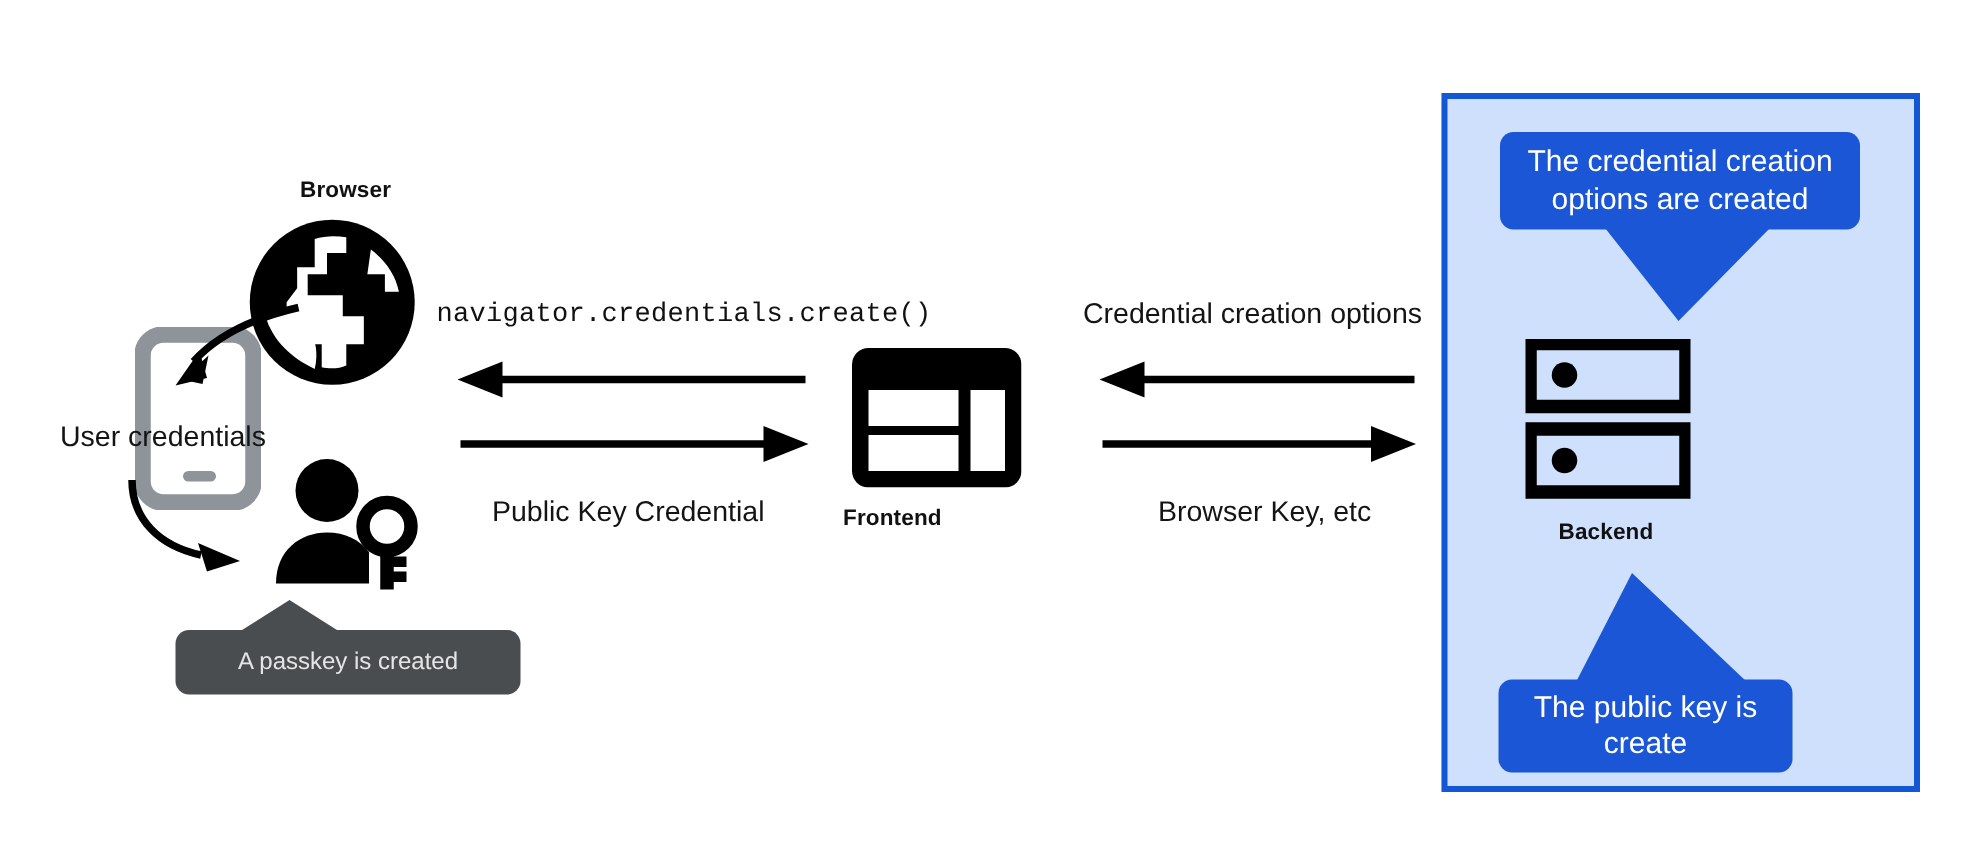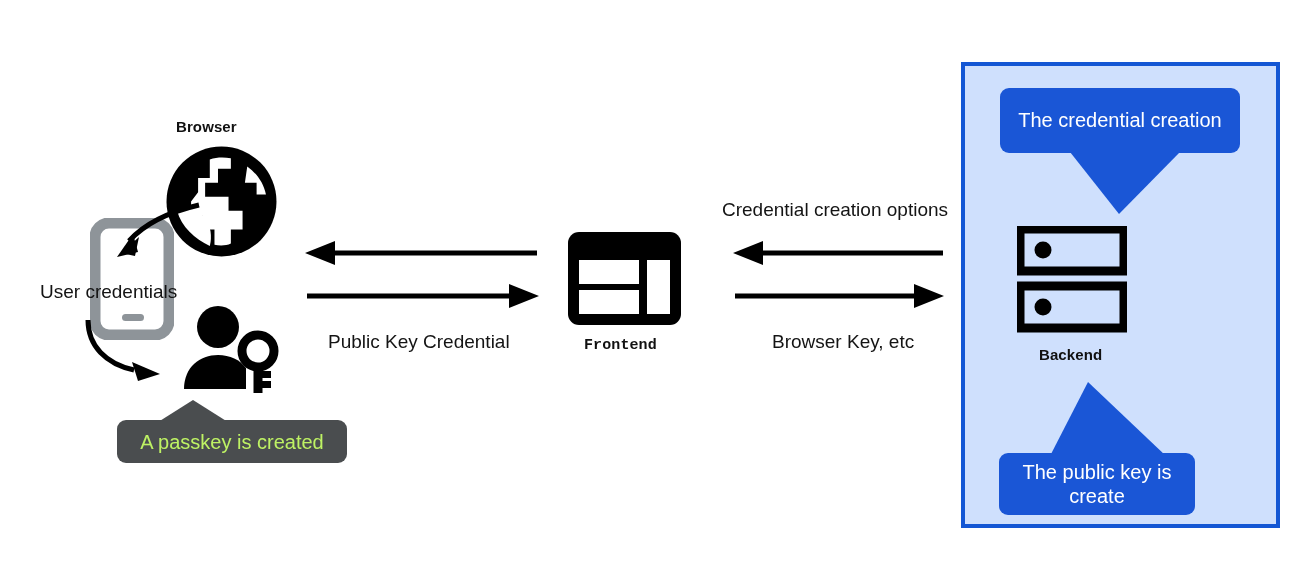--- a/index.html
+++ b/index.html
@@ -68,39 +68,40 @@
   }
   .callout-blue {
     background: #1a56d6;
     color: #ffffff;
     font-size: 20px;
     line-height: 1.22;
     font-family: "Liberation Sans", sans-serif;
   }
   .callout-dark {
     background: #4a4d4f;
-    color: #bef264;
-    font-size: 20px;
+    color: #e5e5e5;
+    font-size: 16px;
     line-height: 1.2;
     font-family: "Liberation Sans", sans-serif;
   }
   .tail { position: absolute; }
 
   
   .arrow-svg { position: absolute; overflow: visible; }
 </style>
 </head>
 <body>
 
 <div id="canvas">
 
   <div class="abs" id="backend-panel"></div>
 
   <div class="abs callout-box callout-blue" style="left:1000px; top:88px; width:240px; height:65px; flex-direction:column;">
     <span>The credential creation</span>
+    <span>options are created</span>
   </div>
 
   <svg class="tail" style="left:1070px; top:152px;" width="110" height="62" viewBox="0 0 110 62">
     <polygon points="0,0 110,0 49,62" fill="#1a56d6"></polygon>
   </svg>
 
   <svg class="abs" style="left:1017px; top:226px;" width="110" height="108" viewBox="0 0 110 108">
     <rect x="3" y="3" width="104" height="42" fill="none" stroke="#000000" stroke-width="9"></rect>
     <circle cx="26" cy="24" r="8.5" fill="#000000"></circle>
     <rect x="3" y="60" width="104" height="42" fill="none" stroke="#000000" stroke-width="9"></rect>
@@ -111,21 +112,21 @@
 
   <svg class="tail" style="left:1050px; top:382px;" width="116" height="74" viewBox="0 0 116 74">
     <polygon points="38,0 0,74 116,74" fill="#1a56d6"></polygon>
   </svg>
 
   <div class="abs callout-box callout-blue" style="left:999px; top:453px; width:196px; height:62px; flex-direction:column;">
     <span>The public key is</span>
     <span>create</span>
   </div>
 
-  <div class="abs label-bold" style="left:176px; top:118px;">Browser</div>
+  <div class="abs label-bold" style="left:200px; top:118px;">Browser</div>
 
   <svg class="abs" style="left:90px; top:218px;" width="84" height="122" viewBox="0 0 84 122">
     <rect x="5" y="5" width="74" height="112" rx="14" ry="14" fill="none" stroke="#8e9499" stroke-width="11"></rect>
     <rect x="32" y="96" width="22" height="7" rx="3.5" ry="3.5" fill="#8e9499"></rect>
   </svg>
 
   <svg class="abs" style="left:163px; top:143px;" width="117" height="117" viewBox="0 0 100 100">
     <circle cx="50" cy="50" r="47" fill="#000000"></circle>
     <path d="M12 58 C20 52, 30 56, 36 64 C41 71, 42 80, 40 88 C27 82, 16 72, 12 58 Z" fill="#ffffff"></path>
     <path d="M40 14 C46 12, 52 12, 58 13 L58 22 L47 22 L47 34 L36 34 L36 46
@@ -162,22 +163,23 @@
   </svg>
 
   <div class="abs callout-box callout-dark" style="left:117px; top:420px; width:230px; height:43px;">A passkey is created</div>
 
   <svg class="abs" style="left:568px; top:232px;" width="113" height="93" viewBox="0 0 113 93">
     <rect x="0" y="0" width="113" height="93" rx="11" ry="11" fill="#000000"></rect>
     <rect x="11" y="28" width="60" height="24" fill="#ffffff"></rect>
     <rect x="11" y="58" width="60" height="24" fill="#ffffff"></rect>
     <rect x="79" y="28" width="23" height="54" fill="#ffffff"></rect>
   </svg>
-  <div class="abs label-bold" style="left:584px; top:337px;font-family:Liberation Mono, monospace;">Frontend</div>
-
+  <div class="abs label-bold" style="left:562px; top:337px;">Frontend</div>
+
+  <div class="abs label-mono" style="left:291px; top:200px;">navigator.credentials.create()</div>
 
   <svg class="arrow-svg" style="left:305px; top:240px;" width="235" height="26" viewBox="0 0 235 26">
     <line x1="22" y1="13" x2="232" y2="13" stroke="#000000" stroke-width="5"></line>
     <polygon points="0,13 30,1 30,25" fill="#000000"></polygon>
   </svg>
 
   <svg class="arrow-svg" style="left:305px; top:283px;" width="235" height="26" viewBox="0 0 235 26">
     <line x1="2" y1="13" x2="212" y2="13" stroke="#000000" stroke-width="5"></line>
     <polygon points="234,13 204,1 204,25" fill="#000000"></polygon>
   </svg>

